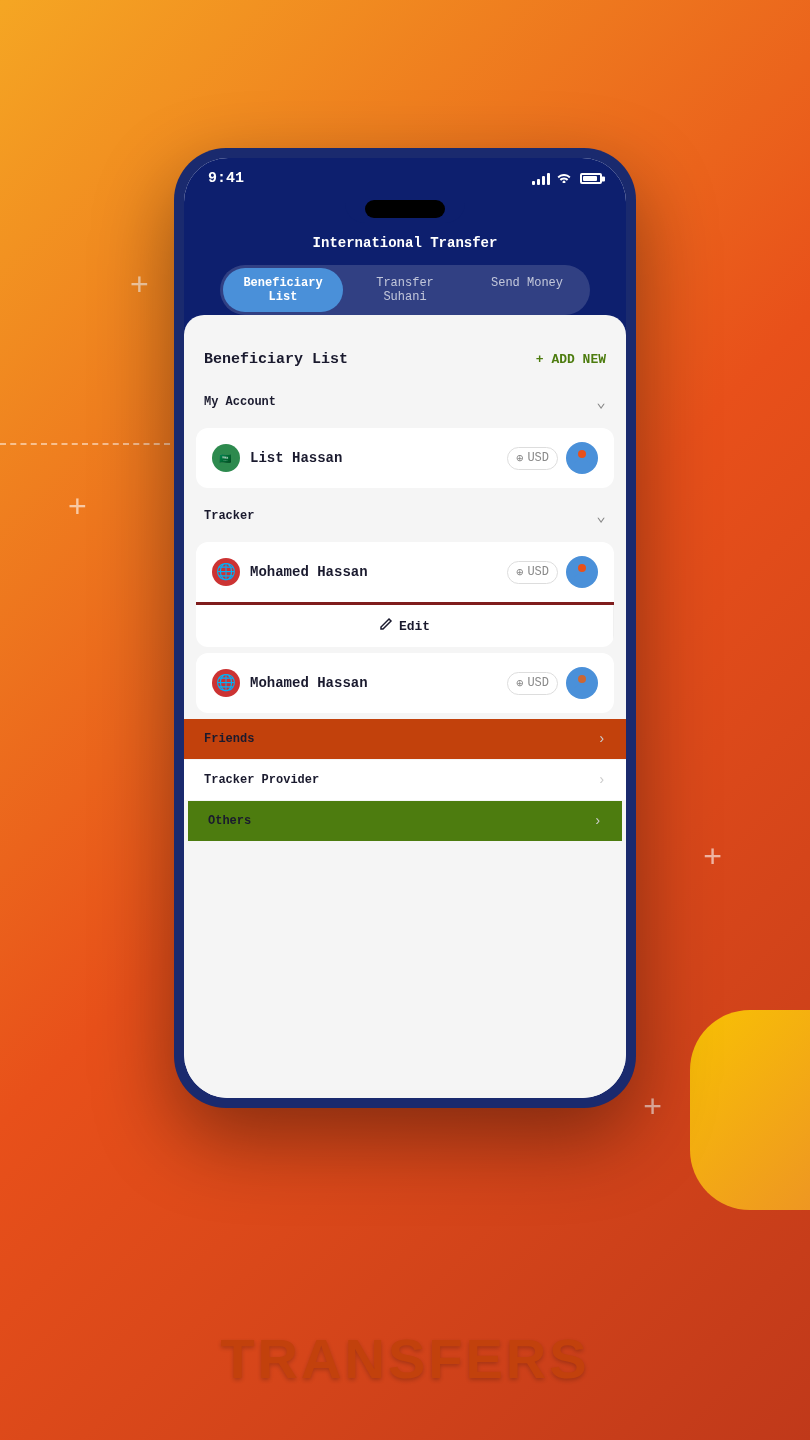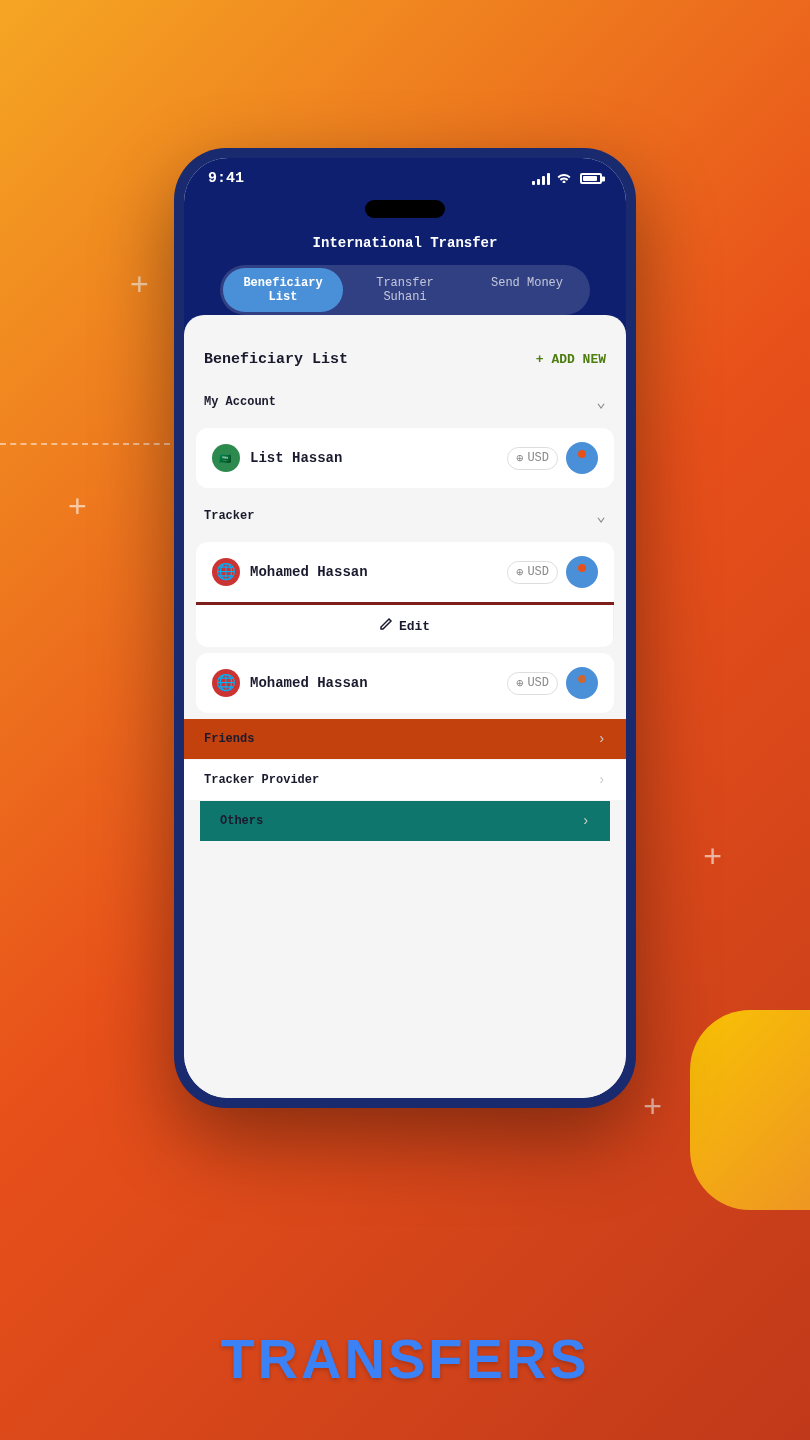--- a/index.html
+++ b/index.html
@@ -403,21 +403,21 @@
       font-weight: 400;
       color: white;
       letter-spacing: 2px;
       text-shadow: 0 2px 4px rgba(0,0,0,0.2);
       line-height: 1.1;
     }
 
     .bottom-text-line2 {
       font-size: 56px;
       font-weight: 900;
-      color: #3b82f6;
+      color: #c2410c;
       letter-spacing: 3px;
       text-shadow: 0 2px 4px rgba(0,0,0,0.2);
       line-height: 1.1;
     }
 
     
     .person-svg {
       width: 24px;
       height: 24px;
     }
@@ -592,21 +592,21 @@
         </div>
       </div>
 
       <div class="category-section" style="background:white; margin: 1px 0 0;">
         <div class="category-header">
           <span class="category-label">Tracker Provider</span>
           <span class="chevron-right">›</span>
         </div>
       </div>
 
-      <div class="category-section" style="background:#0f766e; margin: 1px 16px 0;">
+      <div class="category-section" style="background:#4d7c0f; margin: 1px 4px 0;">
         <div class="category-header">
           <span class="category-label">Others</span>
           <span class="chevron-right">›</span>
         </div>
       </div>
 
     </div>
   </div>
 </div>
 

